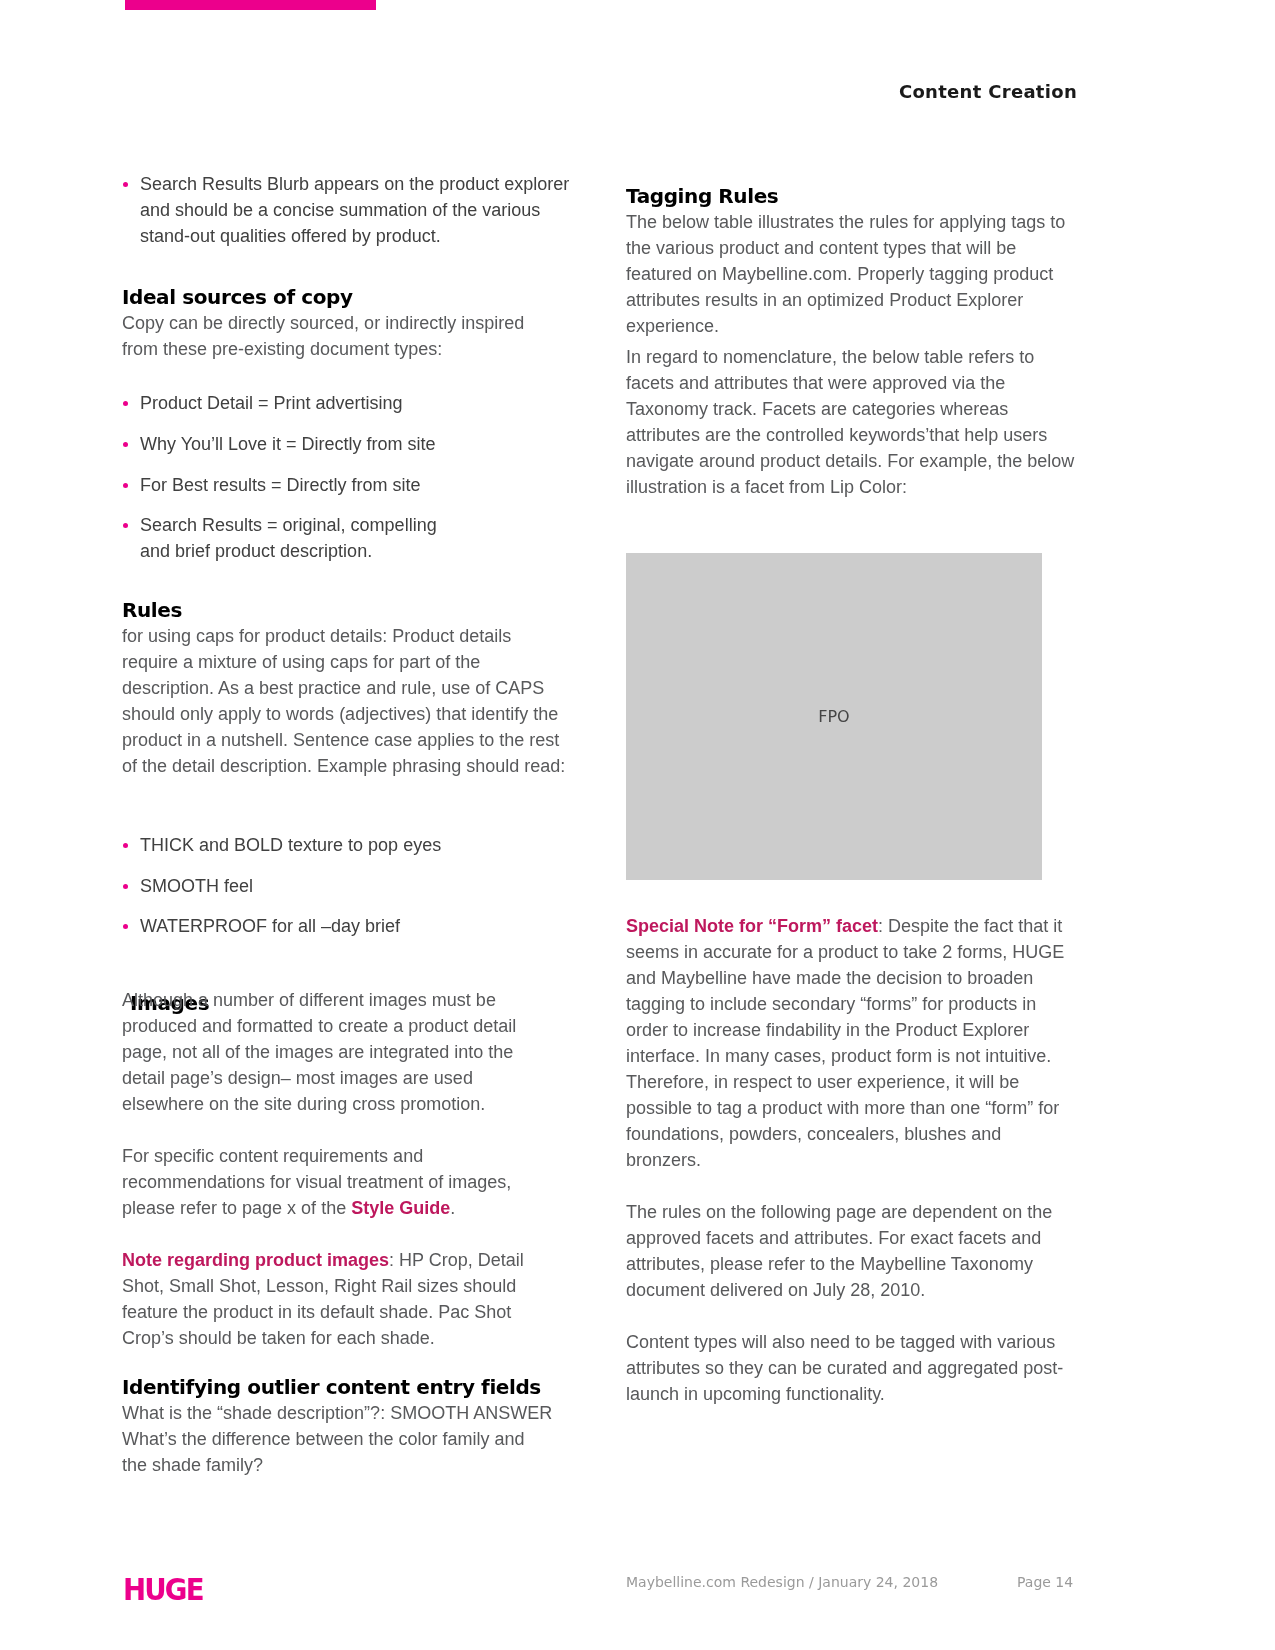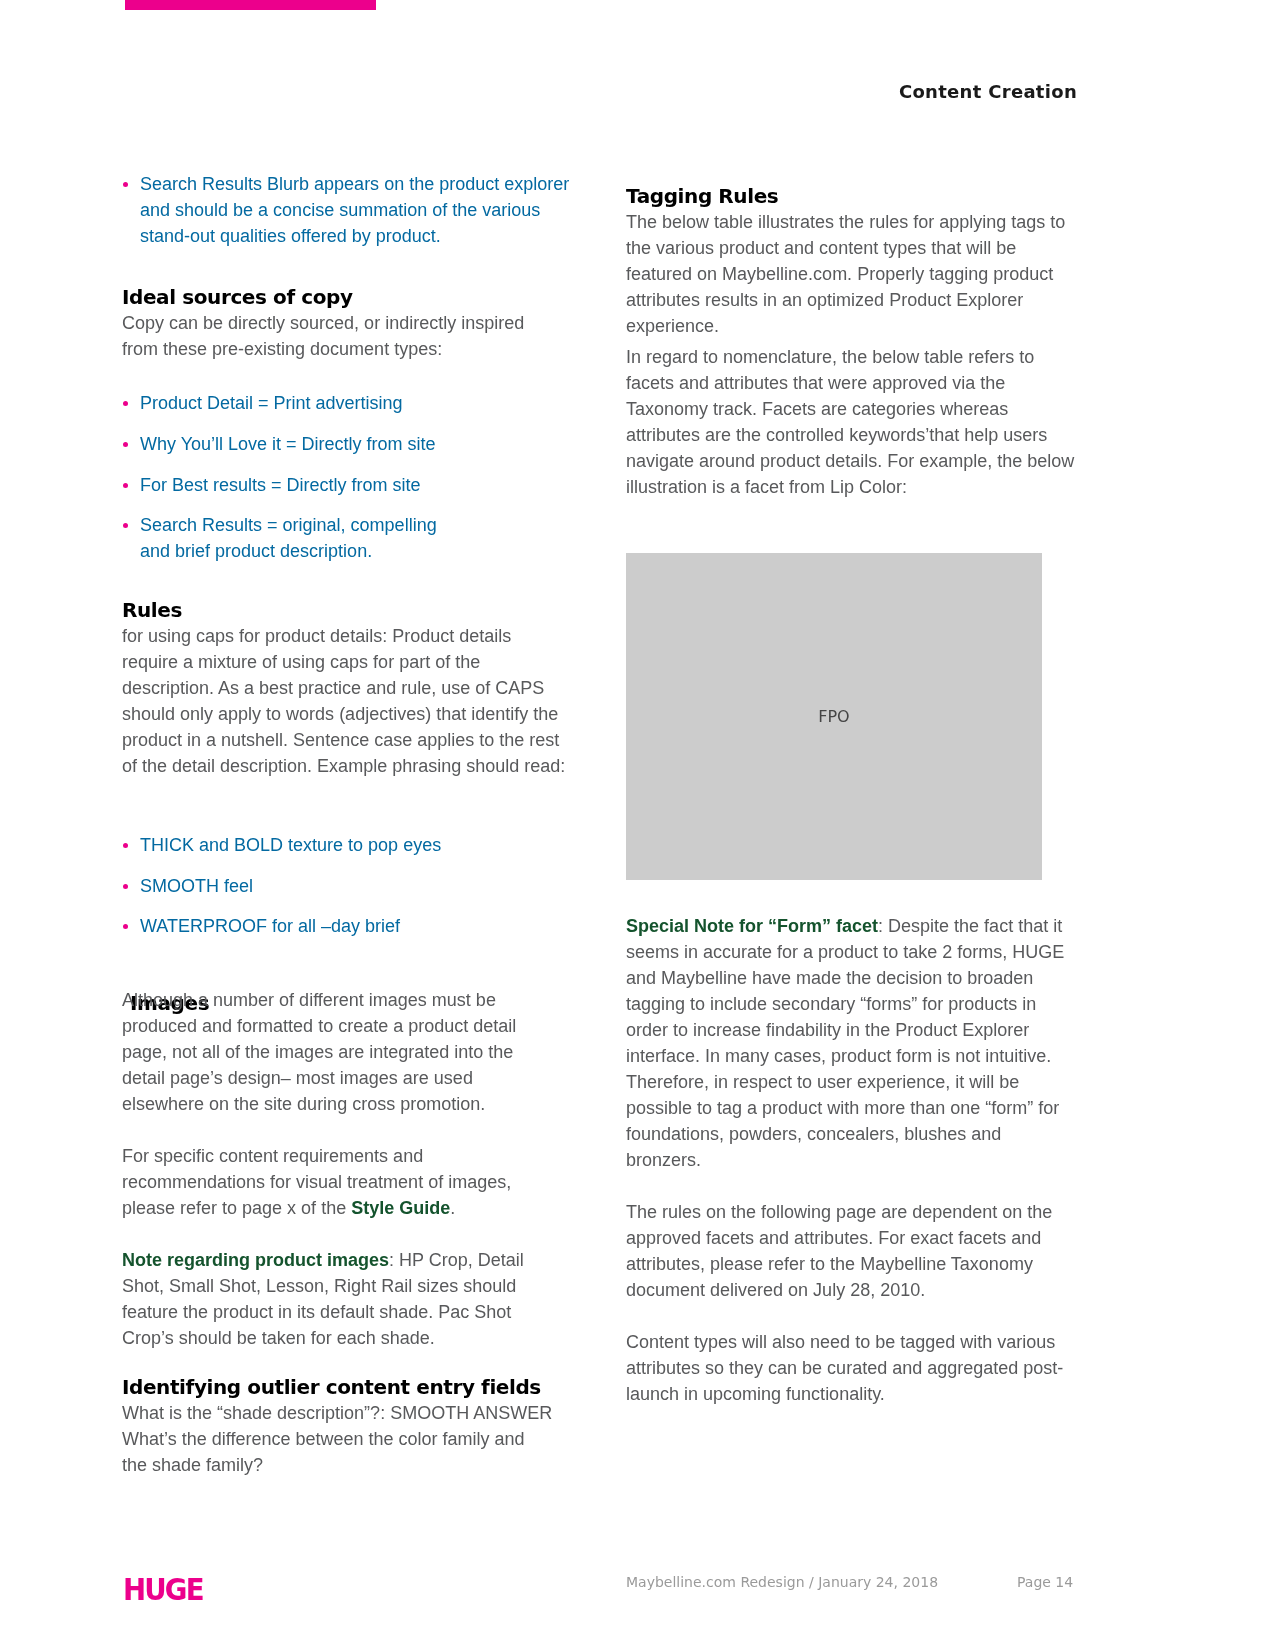--- a/index.html
+++ b/index.html
@@ -41,33 +41,33 @@
       font-size: 20px;
       line-height: 26px;
       color: #000000;
       letter-spacing: -0.4px;
     }
     .bullet {
       position: relative;
       padding-left: 18px;
       font-size: 18px;
       line-height: 26px;
-      color: #0369a1;
+      color: #404040;
     }
     .bullet::before {
       content: "";
       position: absolute;
       left: 1px;
       top: 11px;
       width: 5px;
       height: 5px;
       border-radius: 50%;
       background: #ec008c;
     }
-    .accent { color: #14532d; font-weight: bold; text-align: right; }
+    .accent { color: #be185d; font-weight: bold; text-align: right; }
 
     .abs { position: absolute; }
 
     .fpo-box {
       position: absolute;
       left: 626px;
       top: 553px;
       width: 416px;
       height: 327px;
       background: #cccccc;

